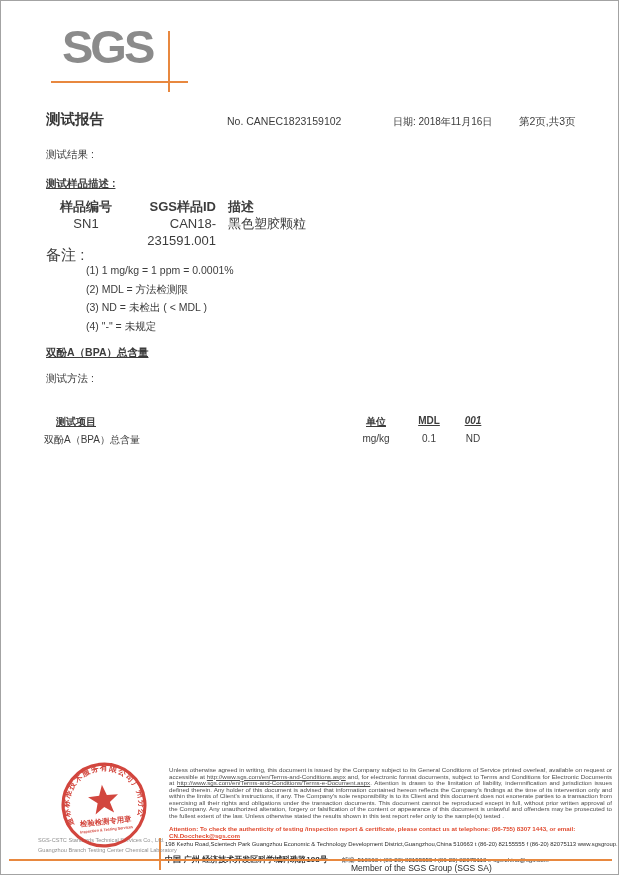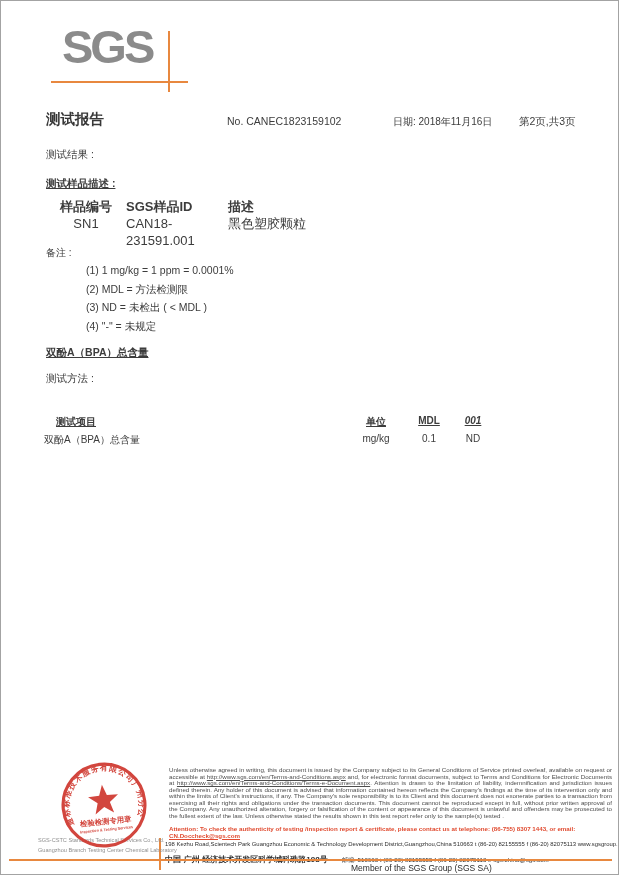--- a/index.html
+++ b/index.html
@@ -19,25 +19,25 @@
   .date-text { position:absolute; left:392px; top:114px; font-size:10px; }
   .page-info { position:absolute; left:518px; top:114px; font-size:10.5px; }
 
   .results-label { position:absolute; left:45px; top:147px; font-size:10.5px; }
   .sample-heading { position:absolute; left:45px; top:176px; font-size:10.5px; font-weight:bold;
                     text-decoration:underline; }
 
   .sample-table { position:absolute; left:45px; top:197px; font-size:13px; }
   .st-row { display:flex; line-height:17px; }
   .st-c1 { width:80px; text-align:center; }
-  .st-c2 { width:90px; text-align:left; }
+  .st-c2 { width:90px; text-align:right; }
   .st-c3 { padding-left:12px; width:200px; text-align:left; }
   .st-head { font-weight:bold; }
 
-  .remarks-label { position:absolute; left:45px; top:245px; font-size:10px; }
+  .remarks-label { position:absolute; left:45px; top:245px; font-size:15px; }
   .remarks-list { position:absolute; left:85px; top:263px; font-size:10.5px; }
   .remarks-list div { height:18.5px; }
 
   .bpa-heading { position:absolute; left:45px; top:345px; font-size:10.5px; font-weight:bold;
                  text-decoration:underline; }
   .method-label { position:absolute; left:45px; top:371px; font-size:10.5px; }
   .method-text { position:absolute; left:95px; top:370px; width:494px; font-size:10.5px;
                  line-height:20px; text-align:justify; }
 
   .result-table { position:absolute; left:43px; top:414px; width:540px; font-size:10px; }

